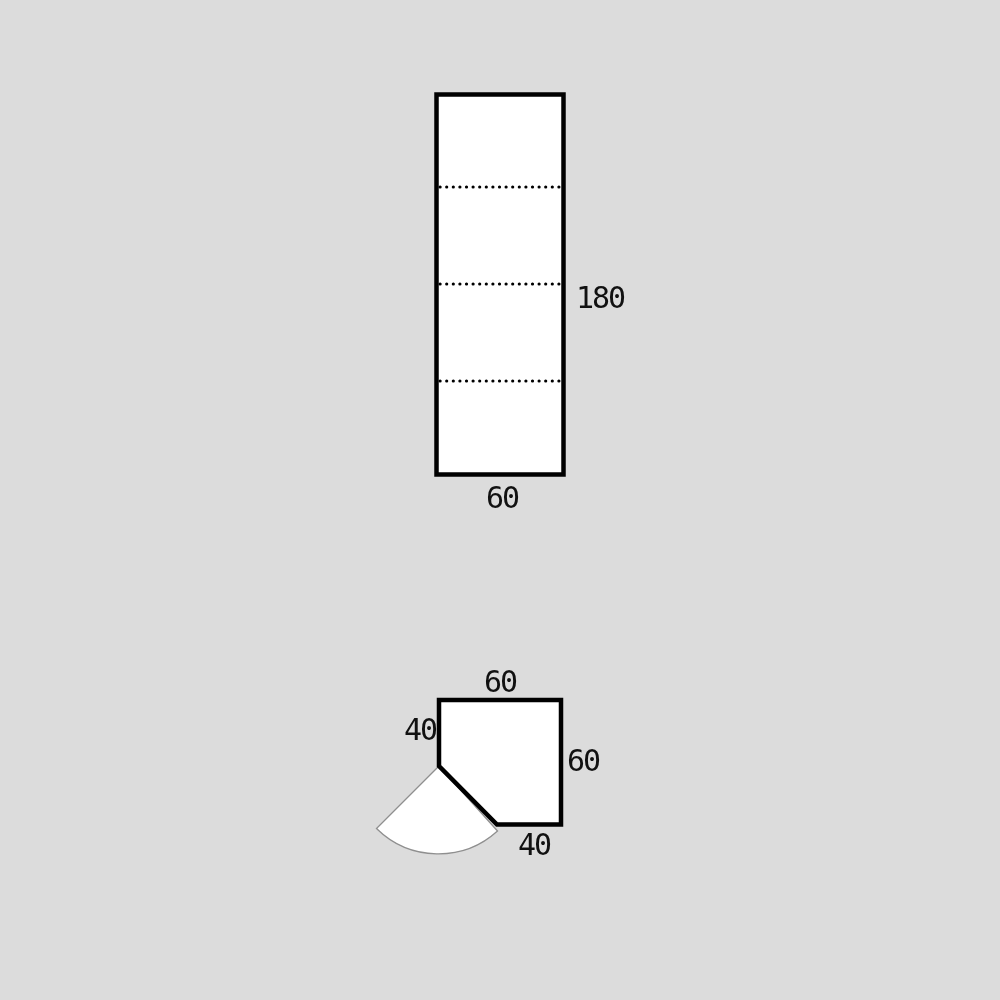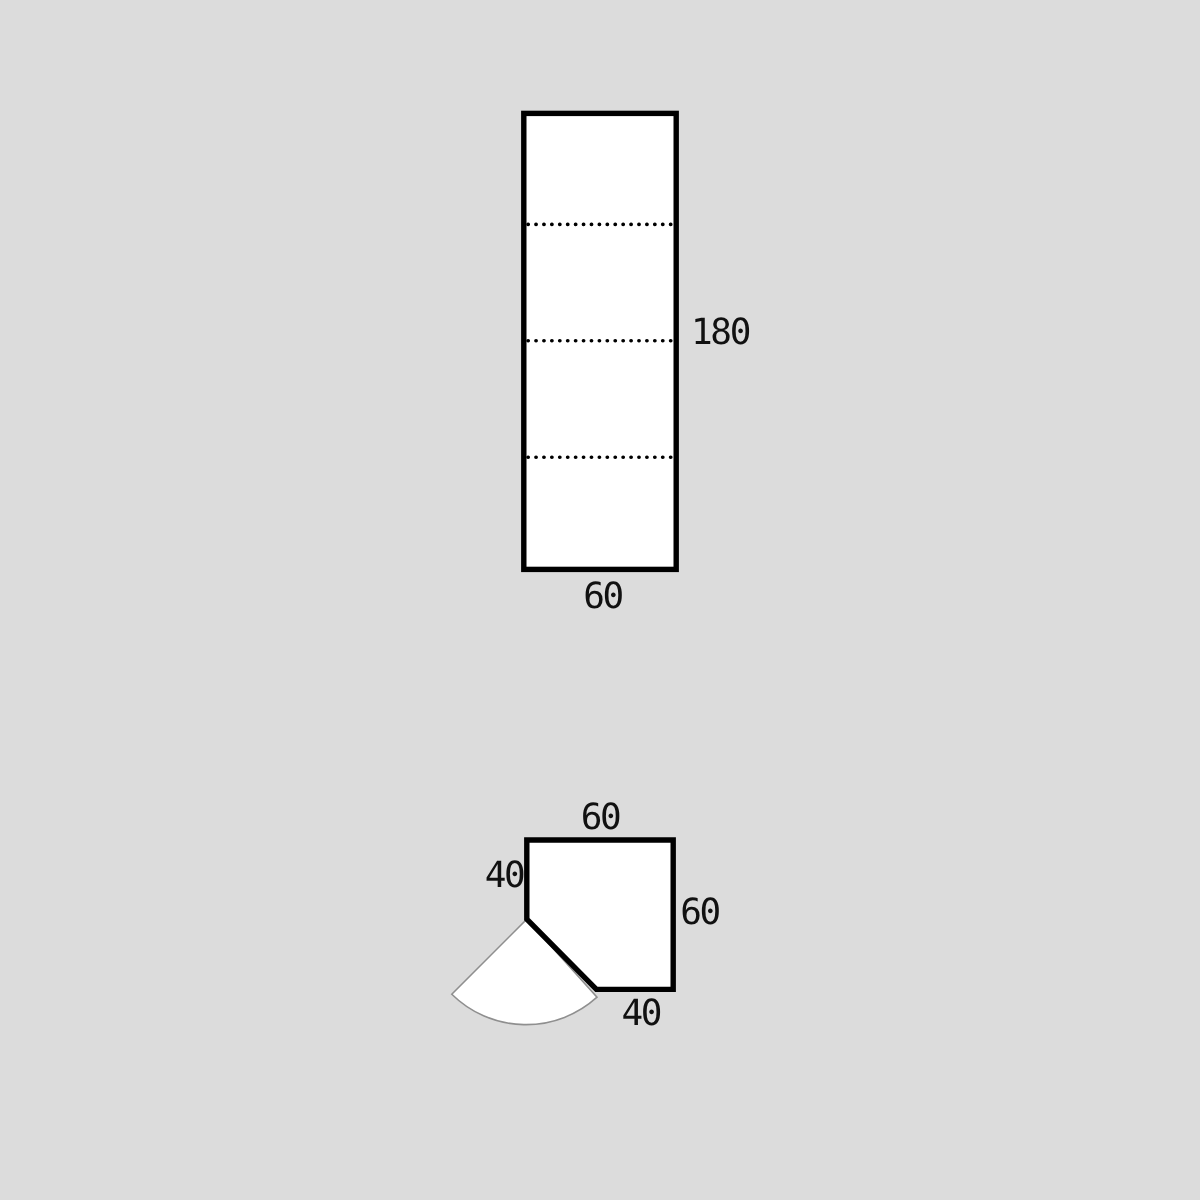--- a/index.html
+++ b/index.html
@@ -60,21 +60,21 @@
       <line class="dotted" x1="440" y1="284" x2="562" y2="284"></line>
       <line class="dotted" x1="440" y1="381" x2="562" y2="381"></line>
     </g>
 
     <g>
       <path class="door-swing" d="M 439 766 L 497.5 831 A 88 88 0 0 1 376.5 828.5 Z" stroke="#8f8f8f"></path>
       <polygon class="shape" points="439,700 561,700 561,824.5 497,824.5 439,766" stroke="#000000"></polygon>
     </g>
   </svg>
 
-  <span class="dim" style="left:600px; top:278px;">180</span>
+  <span class="dim" style="left:600px; top:298px;">180</span>
 
   <span class="dim" style="left:502px; top:498px;">60</span>
 
   <span class="dim" style="left:500px; top:682px;">60</span>
 
   <span class="dim" style="left:420px; top:730px;">40</span>
 
   <span class="dim" style="left:583px; top:761px;">60</span>
 
   <span class="dim" style="left:534px; top:845px;">40</span>

